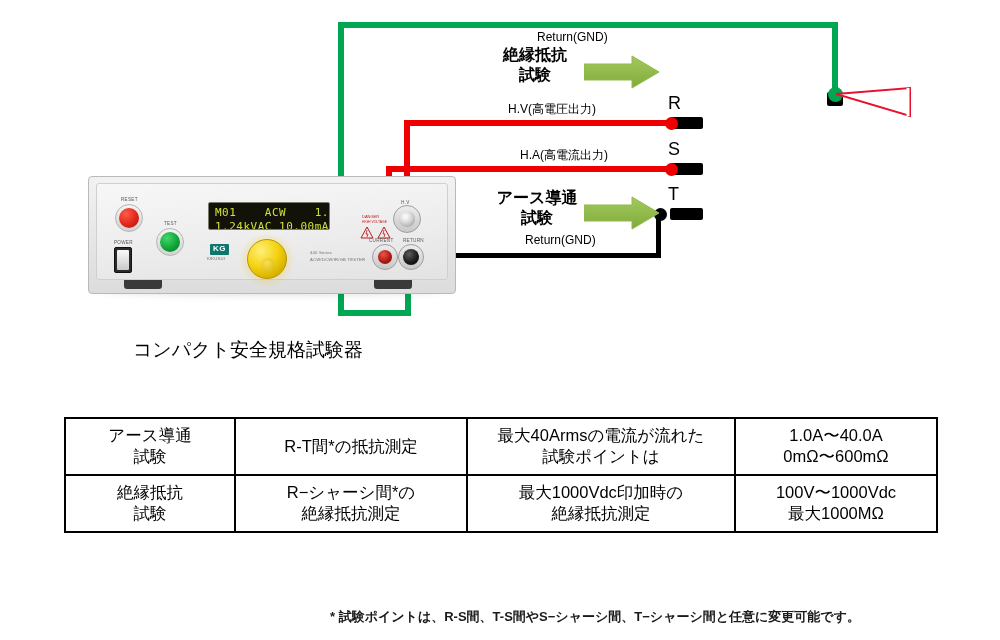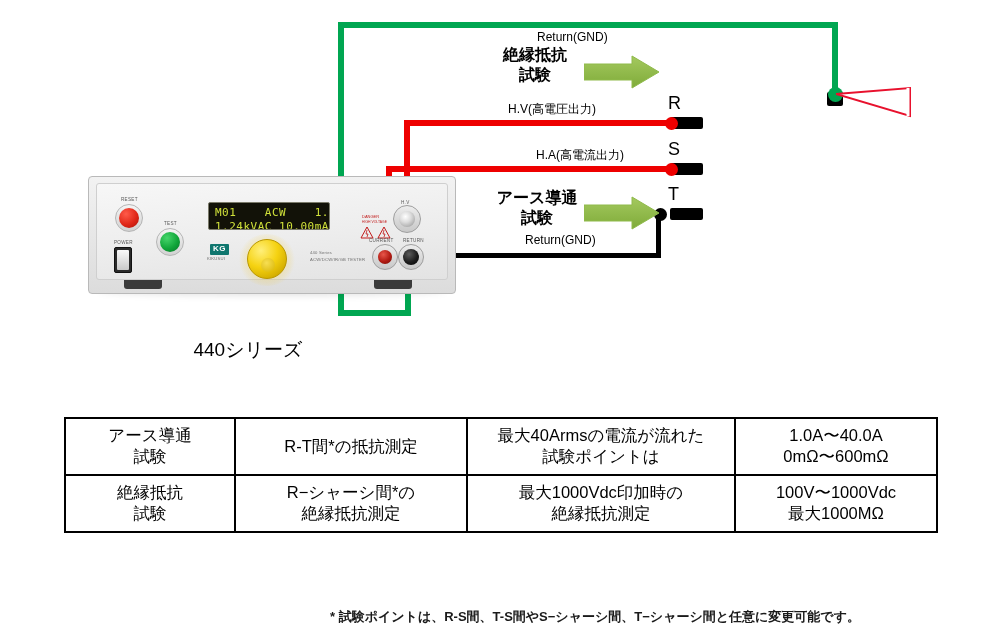--- a/index.html
+++ b/index.html
@@ -180,21 +180,21 @@
   <div class="dot black abs" style="left:654px; top:208px; width:13px; height:13px;"></div>
   <div class="term-letter" style="left:668px; top:184px;">T</div>
 
   <svg id="callout-tail" style="left:836px; top:86px; width:80px; height:40px;" viewBox="0 0 80 40">
     <polygon points="0,8 74,2 74,30" fill="#ffffff" stroke="#e8112d" stroke-width="2"></polygon>
     <line x1="72" y1="2" x2="72" y2="30" stroke="#ffffff" stroke-width="3"></line>
   </svg>
 
   <div class="lbl lbl-en" style="left:537px; top:30px;">Return(GND)</div>
   <div class="lbl lbl-en" style="left:508px; top:101px;">H.V(高電圧出力)</div>
-  <div class="lbl lbl-en" style="left:536px; top:147px;">H.A(高電流出力)</div>
+  <div class="lbl lbl-en" style="left:520px; top:147px;">H.A(高電流出力)</div>
   <div class="lbl lbl-en" style="left:525px; top:233px;">Return(GND)</div>
 
   <div class="lbl lbl-jp-bold" style="left:487px; top:45px; width:96px;">
     <div>絶縁抵抗</div>
     <div>試験</div>
   </div>
   <svg class="garrow" style="left:584px; top:55px;" viewBox="0 0 76 34">
     <defs>
       <linearGradient id="ag1" x1="0" y1="0" x2="0" y2="1">
         <stop offset="0%" stop-color="#a4c95f"></stop>
@@ -263,21 +263,21 @@
     <div class="tiny-lbl" style="left:281px; top:62px;">CURRENT</div>
     <div class="jack-ring" style="left:284px; top:68px; width:26px; height:26px;"></div>
     <div class="jack jack-red" style="left:290px; top:74px; width:14px; height:14px;"></div>
 
     <div class="tiny-lbl" style="left:315px; top:62px;">RETURN</div>
     <div class="jack-ring" style="left:310px; top:68px; width:26px; height:26px;"></div>
     <div class="jack jack-black" style="left:315px; top:73px; width:16px; height:16px;"></div>
   </div>
 
   <div id="caption" style="left:78px; top:336px; width:340px;">
-    <div>440シリーズ</div>
+    <div>コンパクト安全規格試験器</div>
   </div>
 
   <table id="spec-table" style="left:64px; top:417px; width:872px;">
     <colgroup>
       <col style="width:170px">
       <col style="width:232px">
       <col style="width:268px">
       <col style="width:202px">
     </colgroup>
     <tbody>

